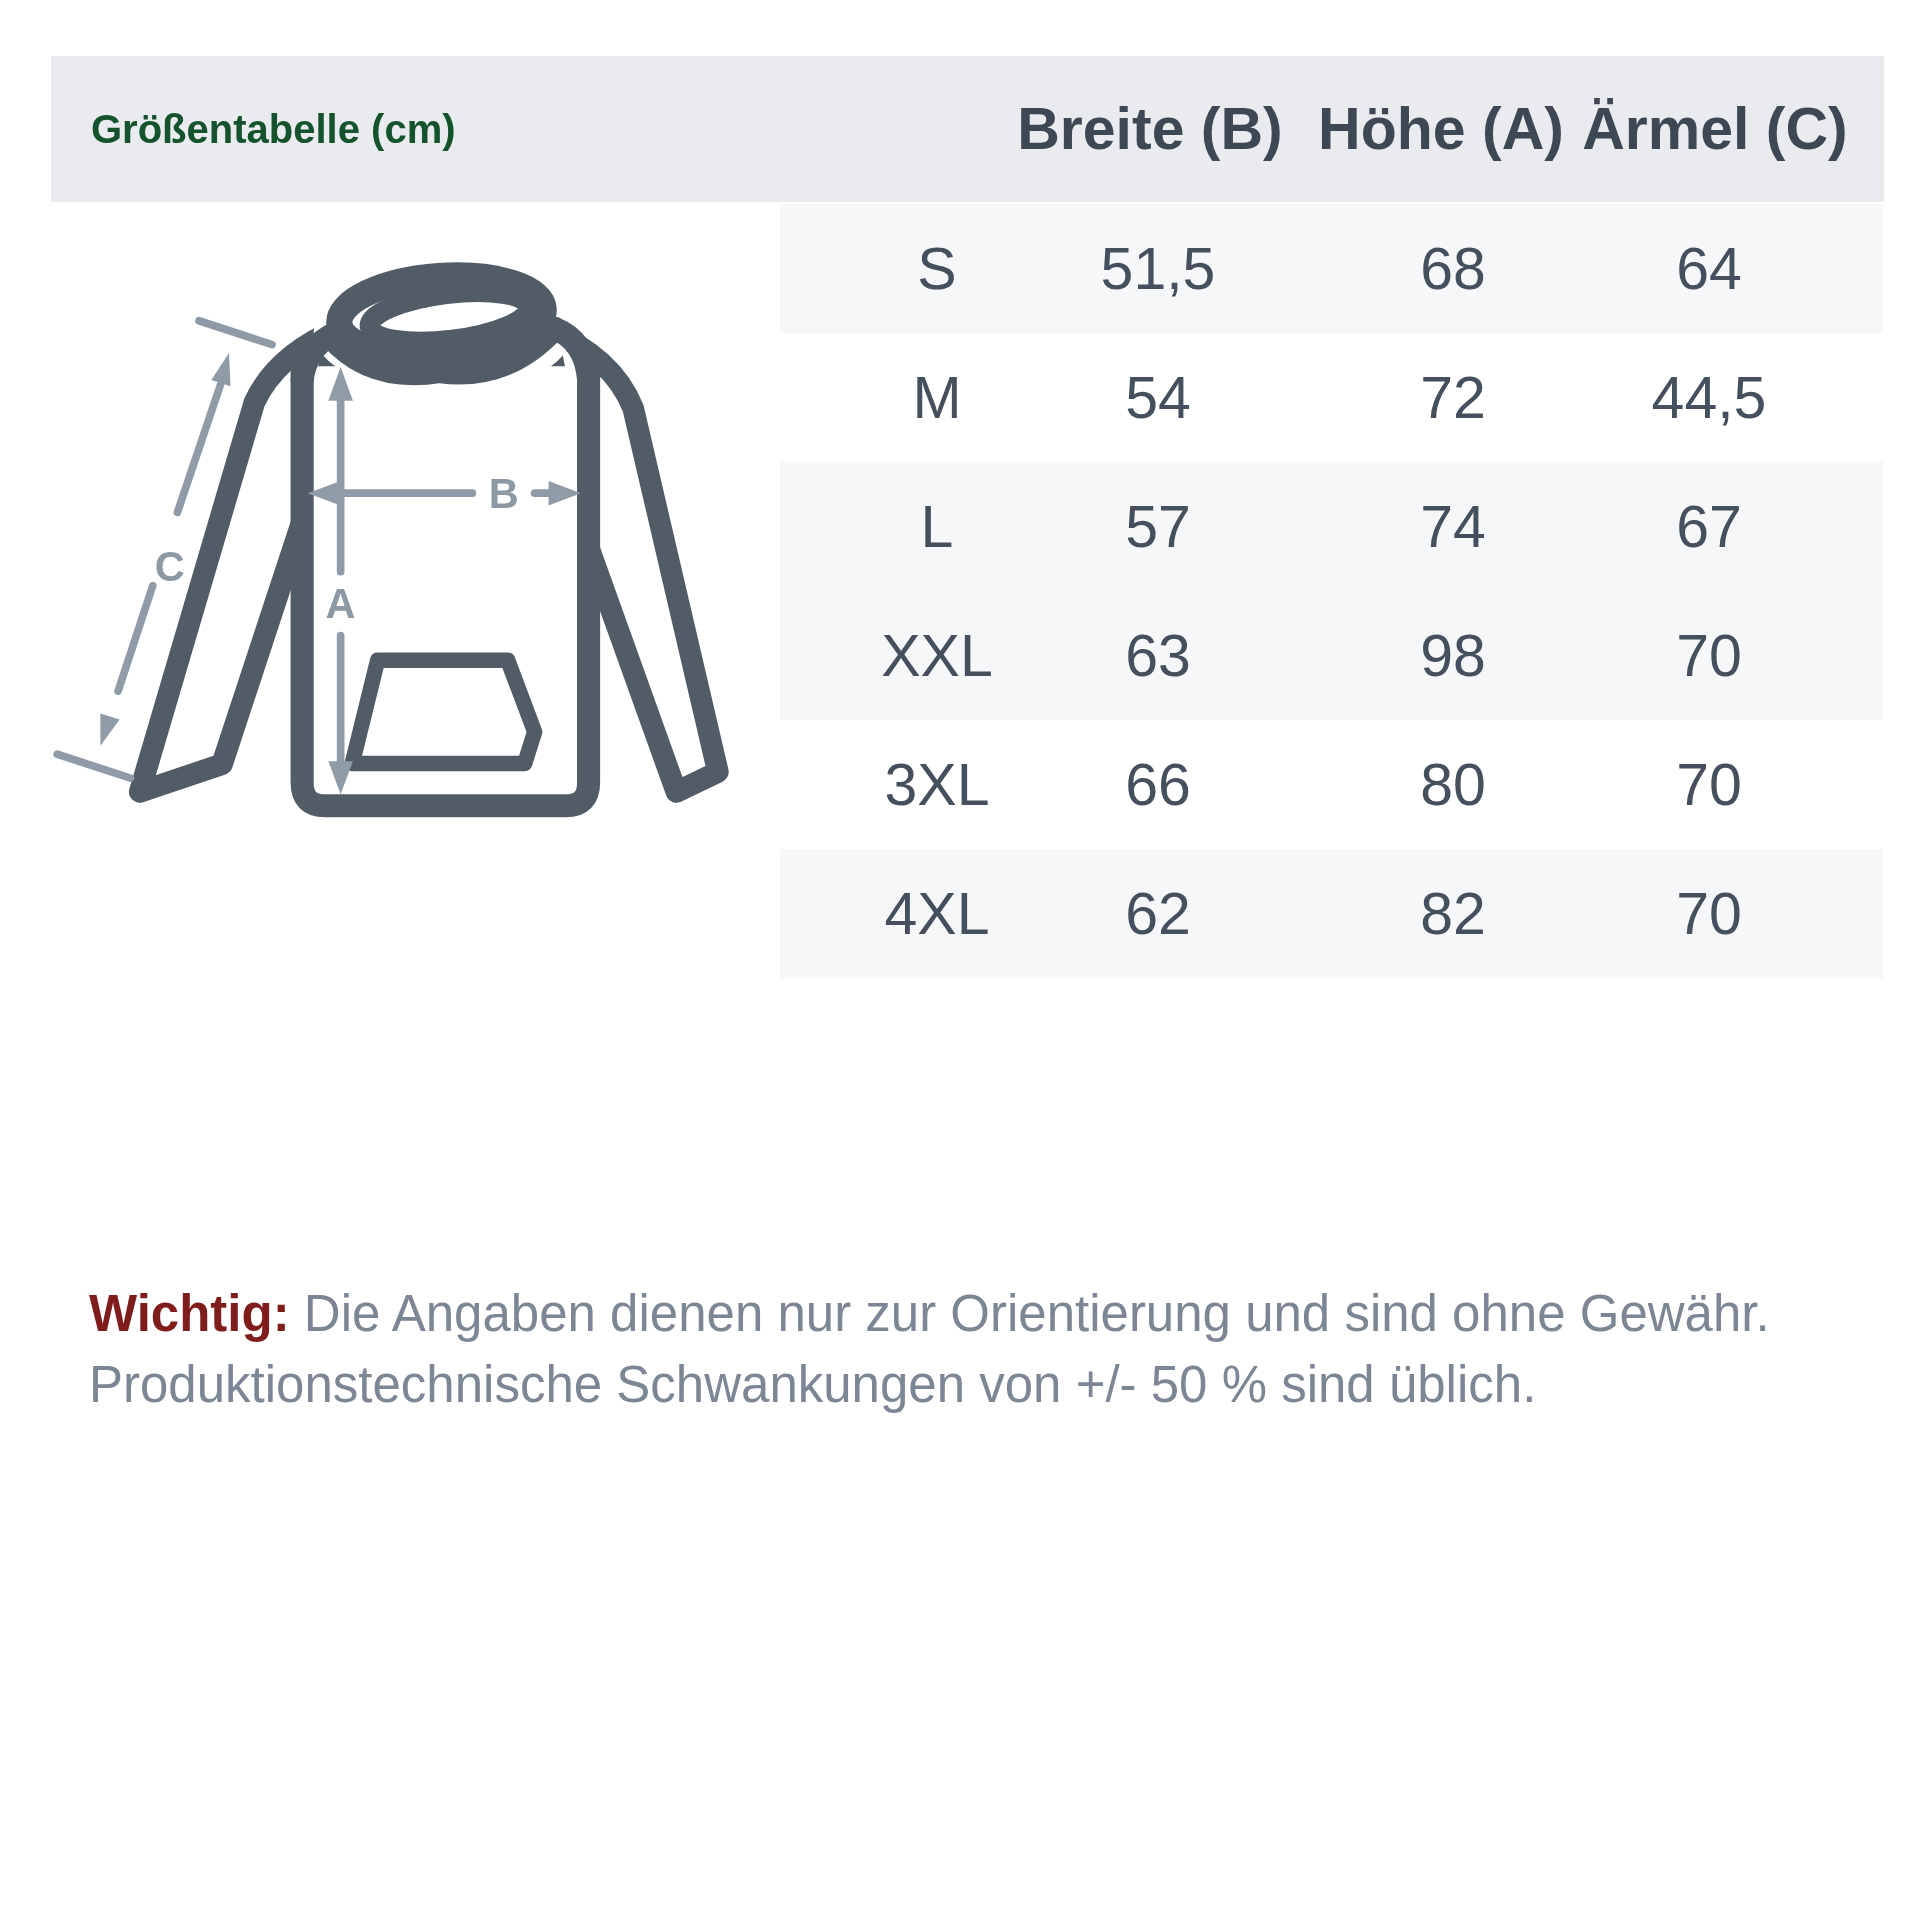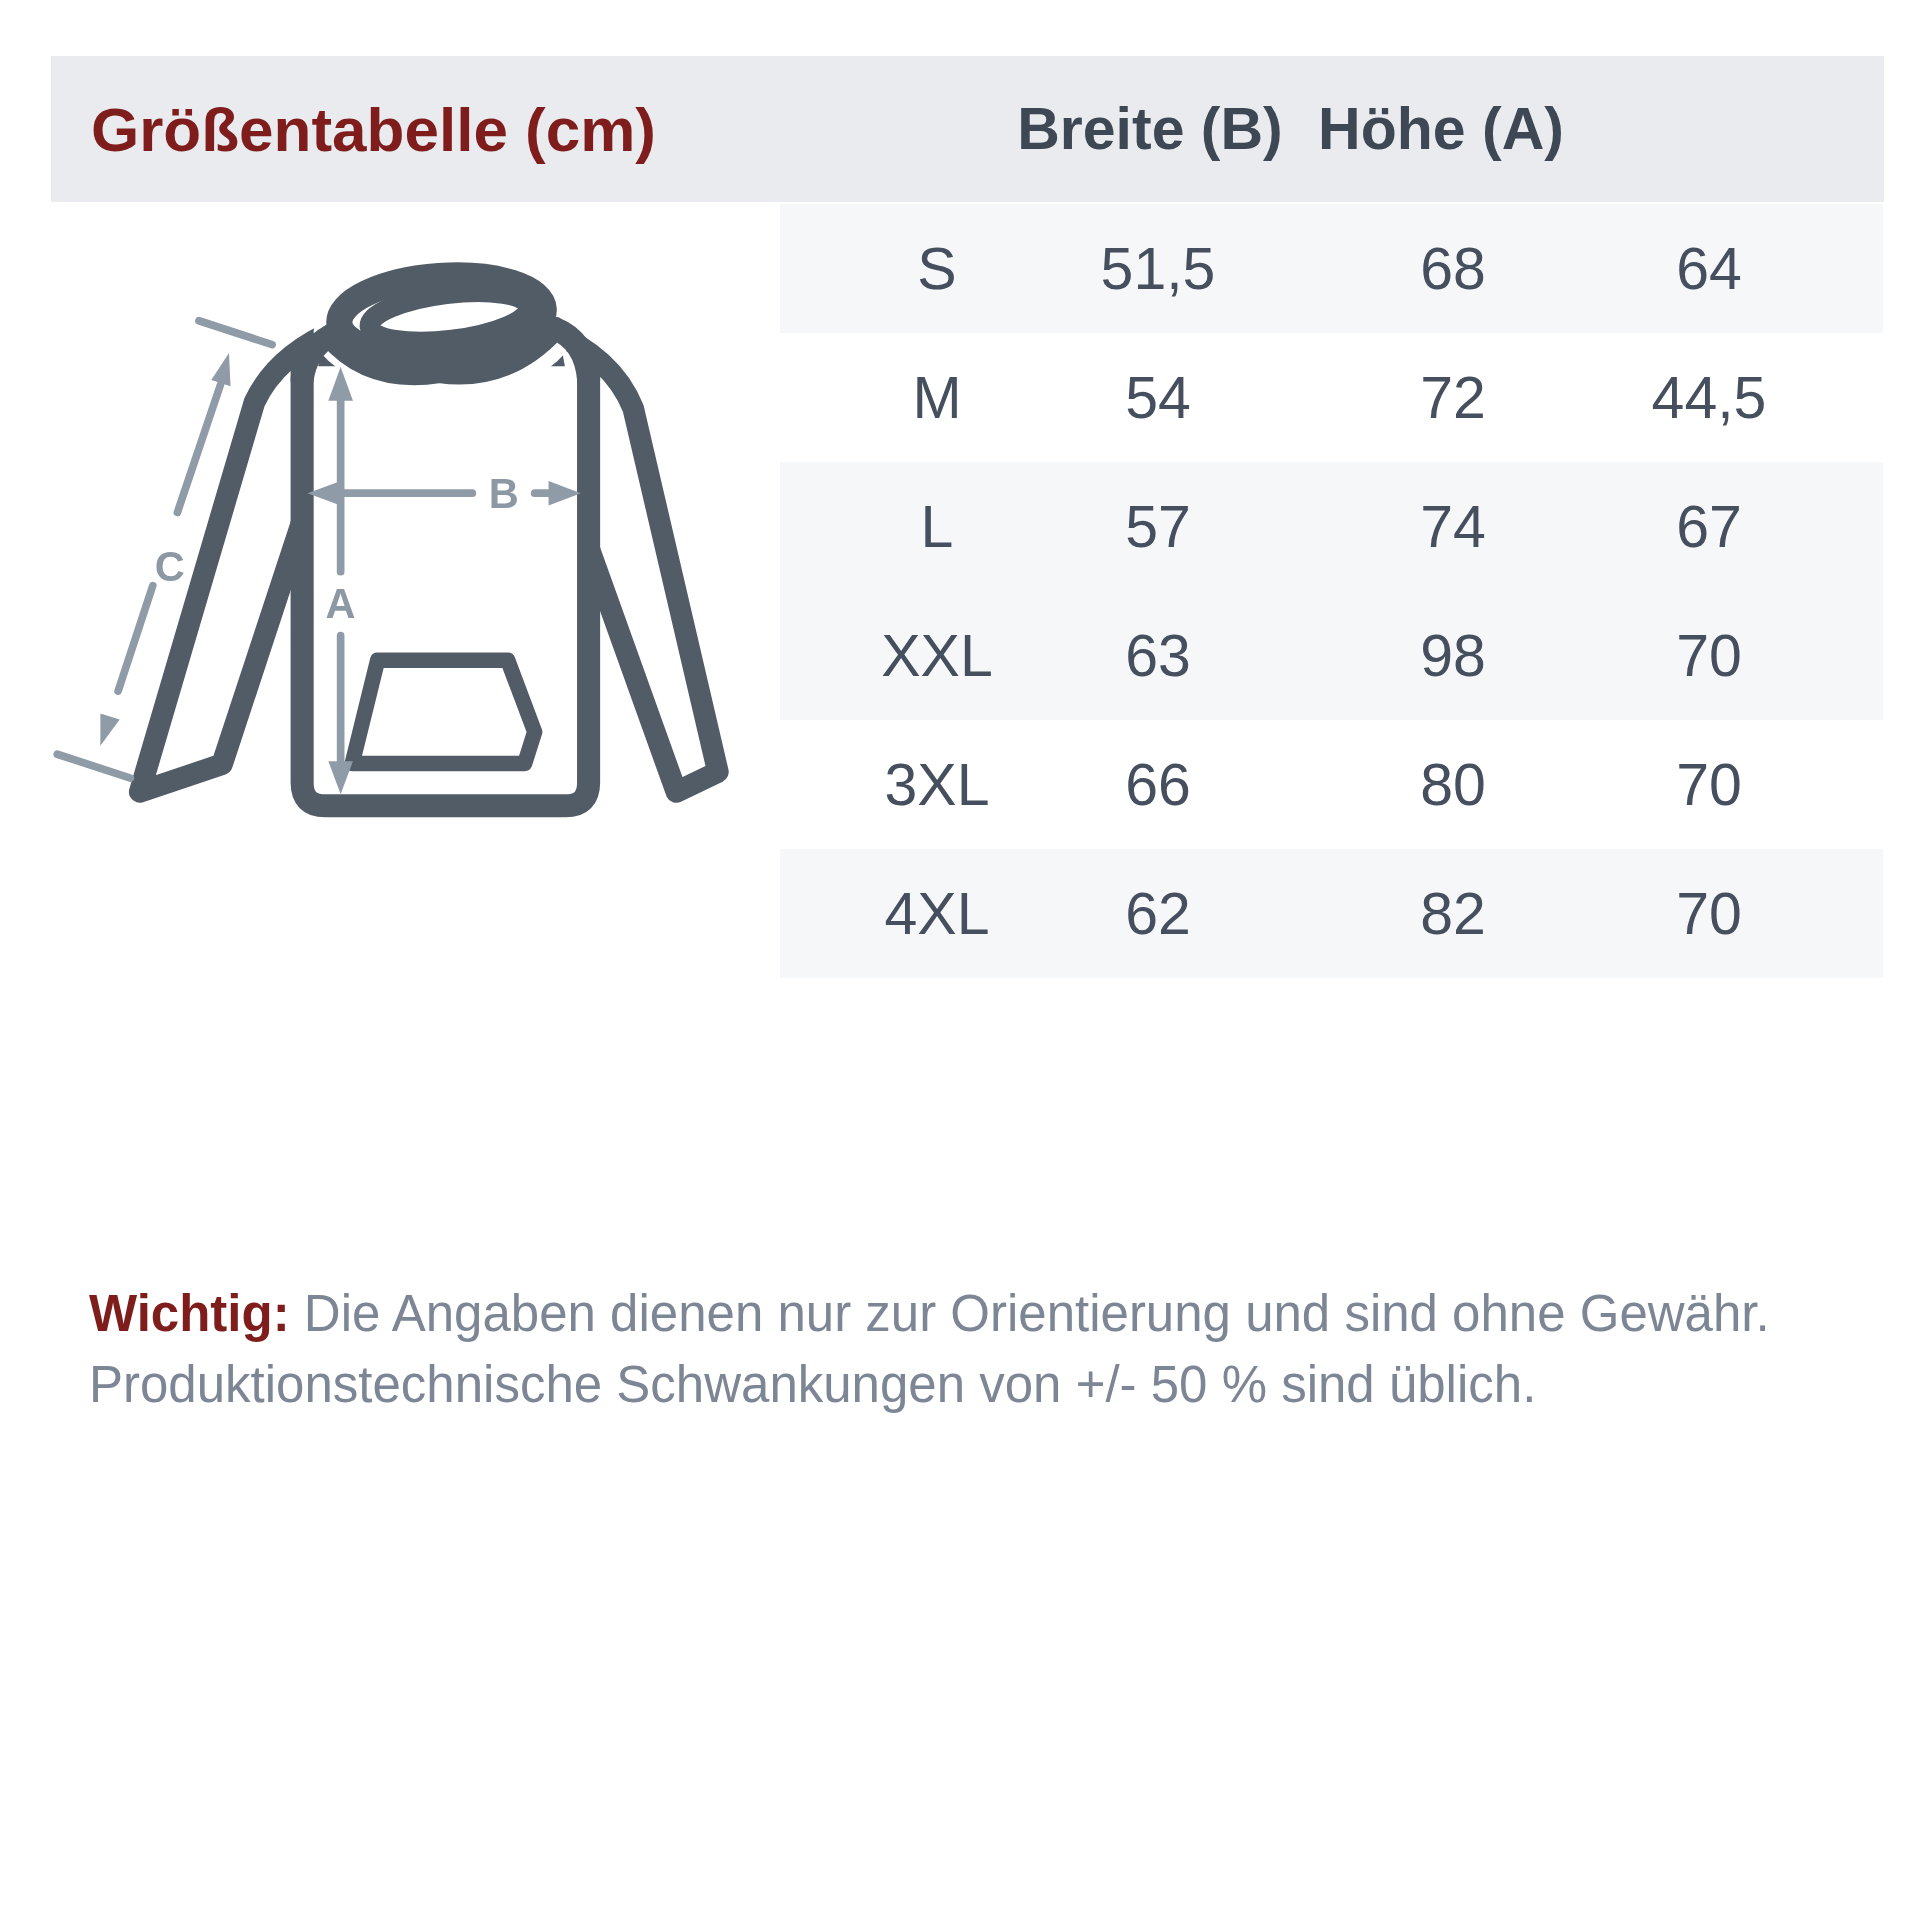--- a/index.html
+++ b/index.html
@@ -3,21 +3,21 @@
 <meta charset="utf-8">
 <style>
   html,body{margin:0;padding:0;background:#fff;}
   #page{position:relative;width:1926px;height:1926px;background:#ffffff;
         font-family:"Liberation Sans","DejaVu Sans",sans-serif;overflow:hidden;}
 
   
   #header-bar{position:absolute;left:51px;top:56px;width:1833px;height:146px;
               background:#e9ebee;display:flex;align-items:center;}
   #page-title{position:absolute;left:40px;top:50%;transform:translateY(-50%);
-              font-size:62px;font-weight:bold;color:#7f1d1d;white-space:nowrap;}
+              font-size:40px;font-weight:bold;color:#14532d;white-space:nowrap;}
   .col-head{position:absolute;top:50%;transform:translate(-50%,-50%);
             font-size:59px;font-weight:bold;color:#3e4754;white-space:nowrap;}
   #col-head-breite{left:1099px;}
   #col-head-hoehe{left:1390px;}
   #col-head-aermel{left:1664px;}
 
   
   #size-table{position:absolute;left:780px;top:204px;width:1103px;}
   .trow{position:relative;width:100%;height:129px;}
   .trow.shaded{background:#f6f7f9;}
@@ -47,20 +47,21 @@
 </style>
 </head>
 <body>
 
 <div id="page">
 
   <div id="header-bar">
     <span id="page-title">Größentabelle (cm)</span>
     <span class="col-head" id="col-head-breite">Breite (B)</span>
     <span class="col-head" id="col-head-hoehe">Höhe (A)</span>
+    <span class="col-head" id="col-head-aermel">Ärmel (C)</span>
   </div>
 
   <div id="hoodie-wrap">
     <svg width="771" height="693" viewBox="0 0 1000 900">
 
       <path class="garment" d="M375,148 Q298,182 270,242 L121,748 L228,712 L334,390 Z"></path>
       <path class="garment" d="M650,148 Q735,182 762,250 L872,722 L818,748 L704,430 Z"></path>
 
       <path class="garment" style="stroke-width:30" d="M332,195 L332,736 Q332,766 362,766 L674,766 Q704,766 704,736 L704,195"></path>
 

